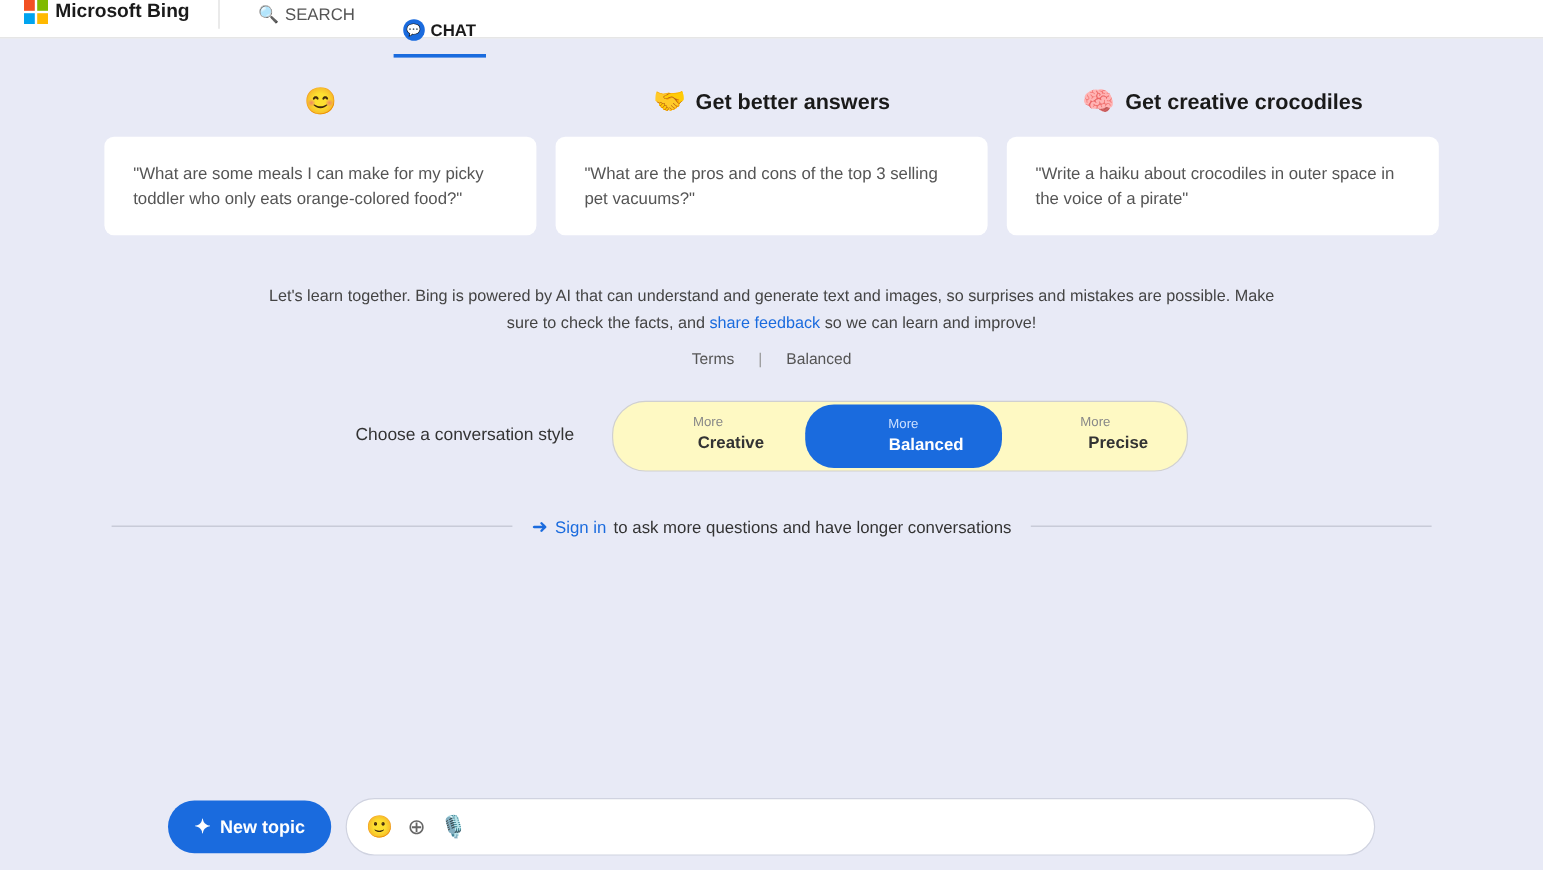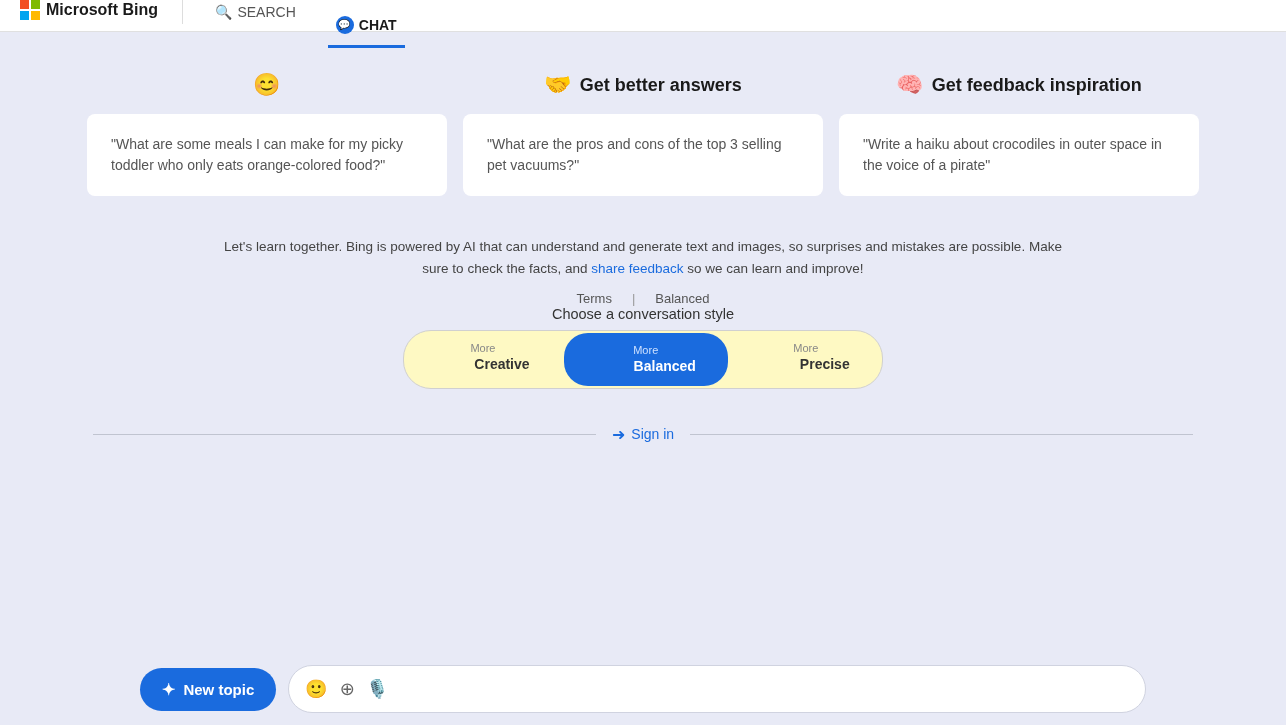--- a/index.html
+++ b/index.html
@@ -148,36 +148,36 @@
       color: #1a6bde;
       text-decoration: none;
       text-align: center;
     }
 
     .terms-row {
       display: flex;
       gap: 20px;
       align-items: center;
       font-size: 13px;
+      margin-bottom: 28px;
     }
     .terms-link {
       color: #555;
       text-decoration: none;
       cursor: pointer;
     }
     .terms-divider {
       color: #999;
     }
 
     
     .conv-style-section {
       display: flex;
-      flex-direction: column;
-      align-items: center;
-      gap: 8px;
+      align-items: center;
+      gap: 32px;
       margin-bottom: 36px;
     }
     .conv-style-label {
       font-size: 14.5px;
       color: #333;
       font-weight: 500;
     }
     .conv-style-buttons {
       display: flex;
       border: 1px solid #d0d0d0;
@@ -360,21 +360,21 @@
         <span class="feature-emoji">🤝</span>
         <span>Get better answers</span>
       </div>
       <div class="feature-card">
         <span>"What are the pros and cons of the top 3 selling pet vacuums?"</span>
       </div>
     </div>
     <div class="feature-column">
       <div class="feature-heading">
         <span class="feature-emoji">🧠</span>
-        <span>Get feedback inspiration</span>
+        <span>Get creative crocodiles</span>
       </div>
       <div class="feature-card">
         <span>"Write a haiku about crocodiles in outer space in the voice of a pirate"</span>
       </div>
     </div>
   </div>
 
   <div class="disclaimer">
     <span>Let's learn together. Bing is powered by AI that can understand and generate text and images, so surprises and mistakes are possible. Make sure to check the facts, and </span><a href="#">share feedback</a><span> so we can learn and improve!</span>
   </div>
@@ -401,20 +401,21 @@
         <span class="btn-label">Precise</span>
       </button>
     </div>
   </div>
 
   <div class="signin-section">
     <div class="signin-line"></div>
     <div class="signin-text">
       <span class="signin-arrow">➜</span>
       <a href="#" class="signin-link">Sign in</a>
+      <span> to ask more questions and have longer conversations</span>
     </div>
     <div class="signin-line"></div>
   </div>
 
 </main>
 
 <div class="bottom-bar">
   <button class="new-topic-btn">
     <span class="sparkle-icon">✦</span>
     <span>New topic</span>

